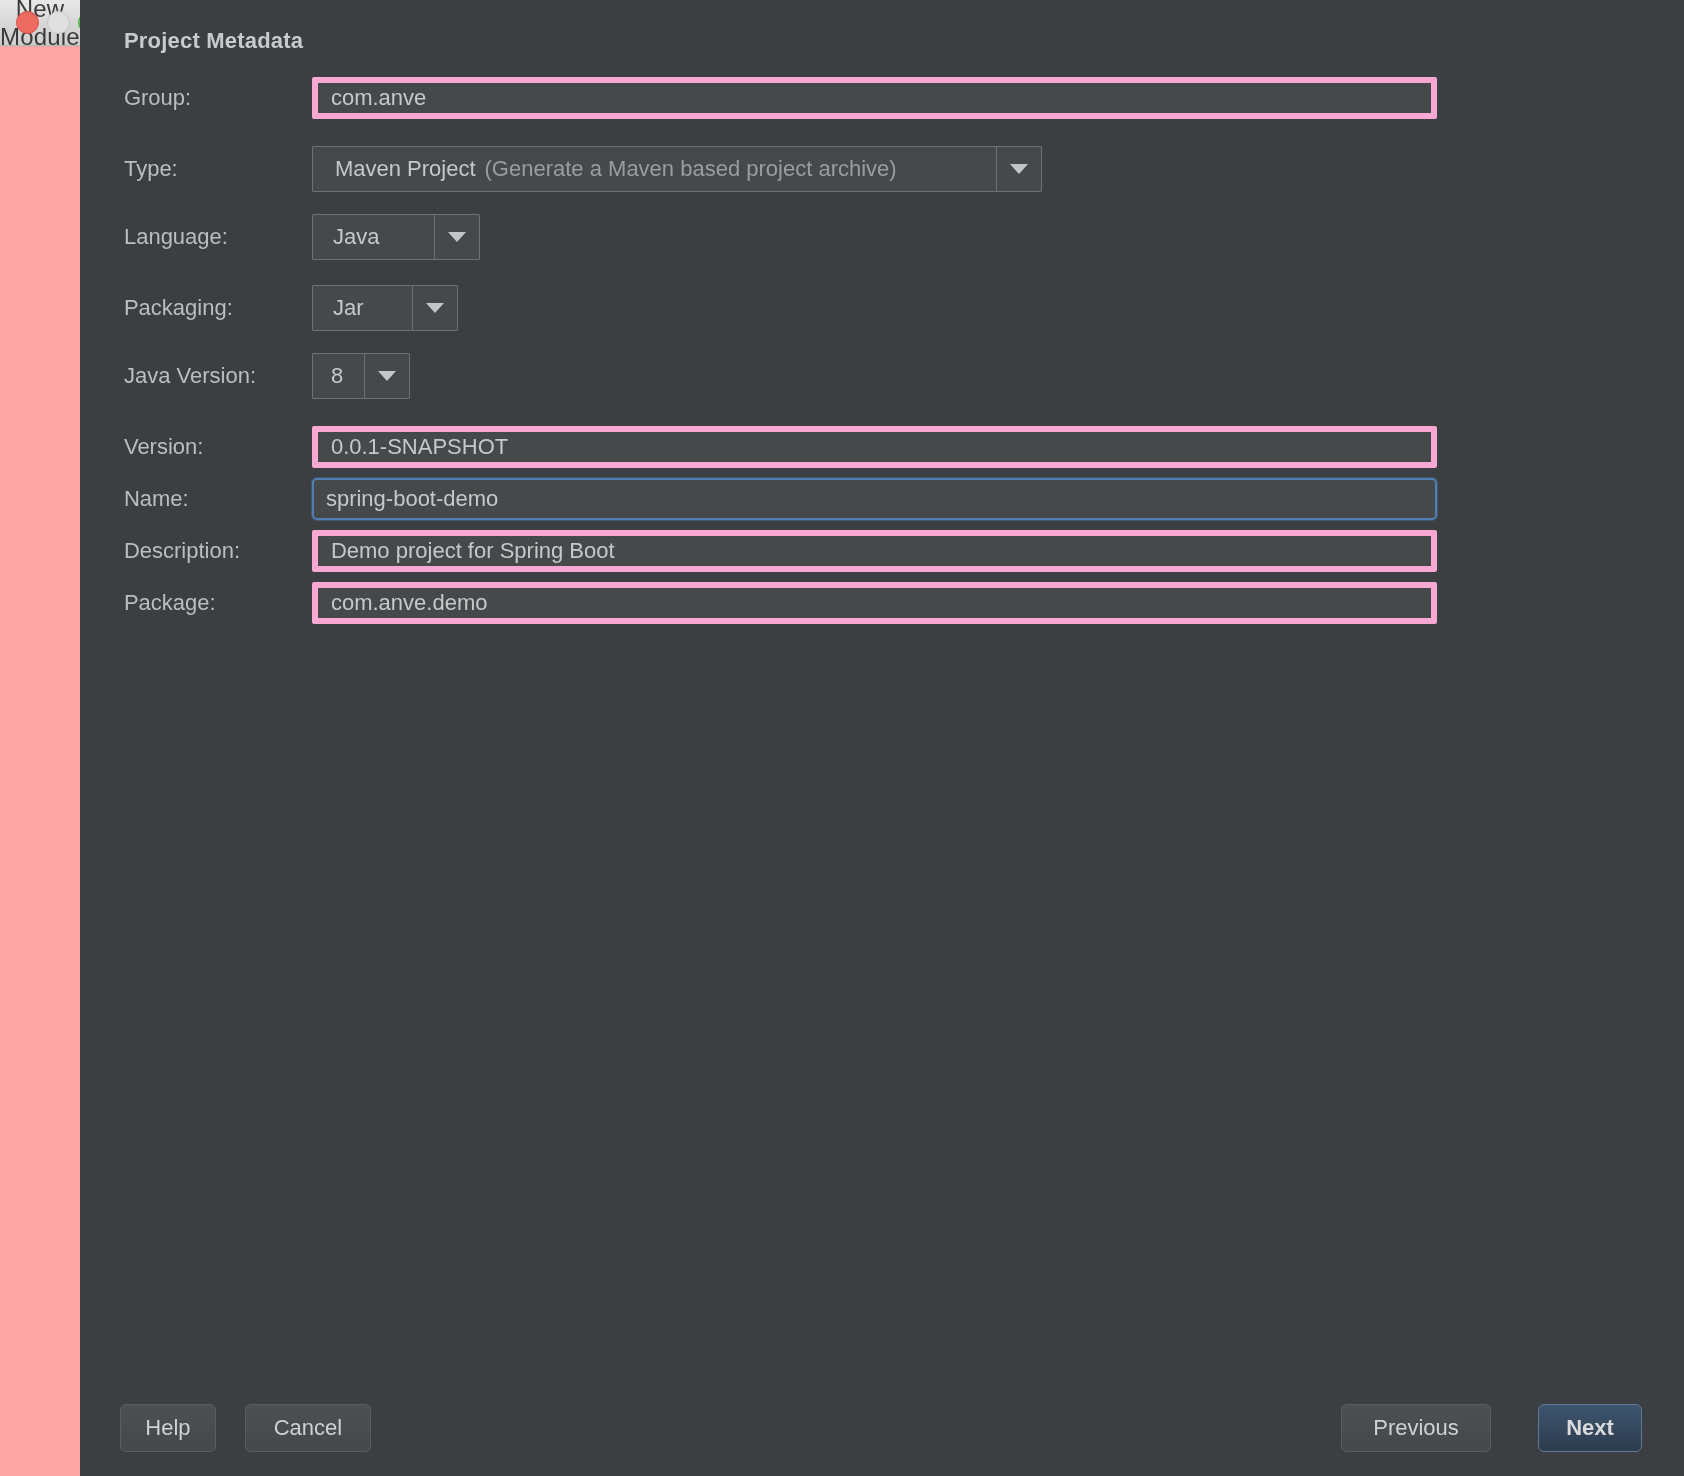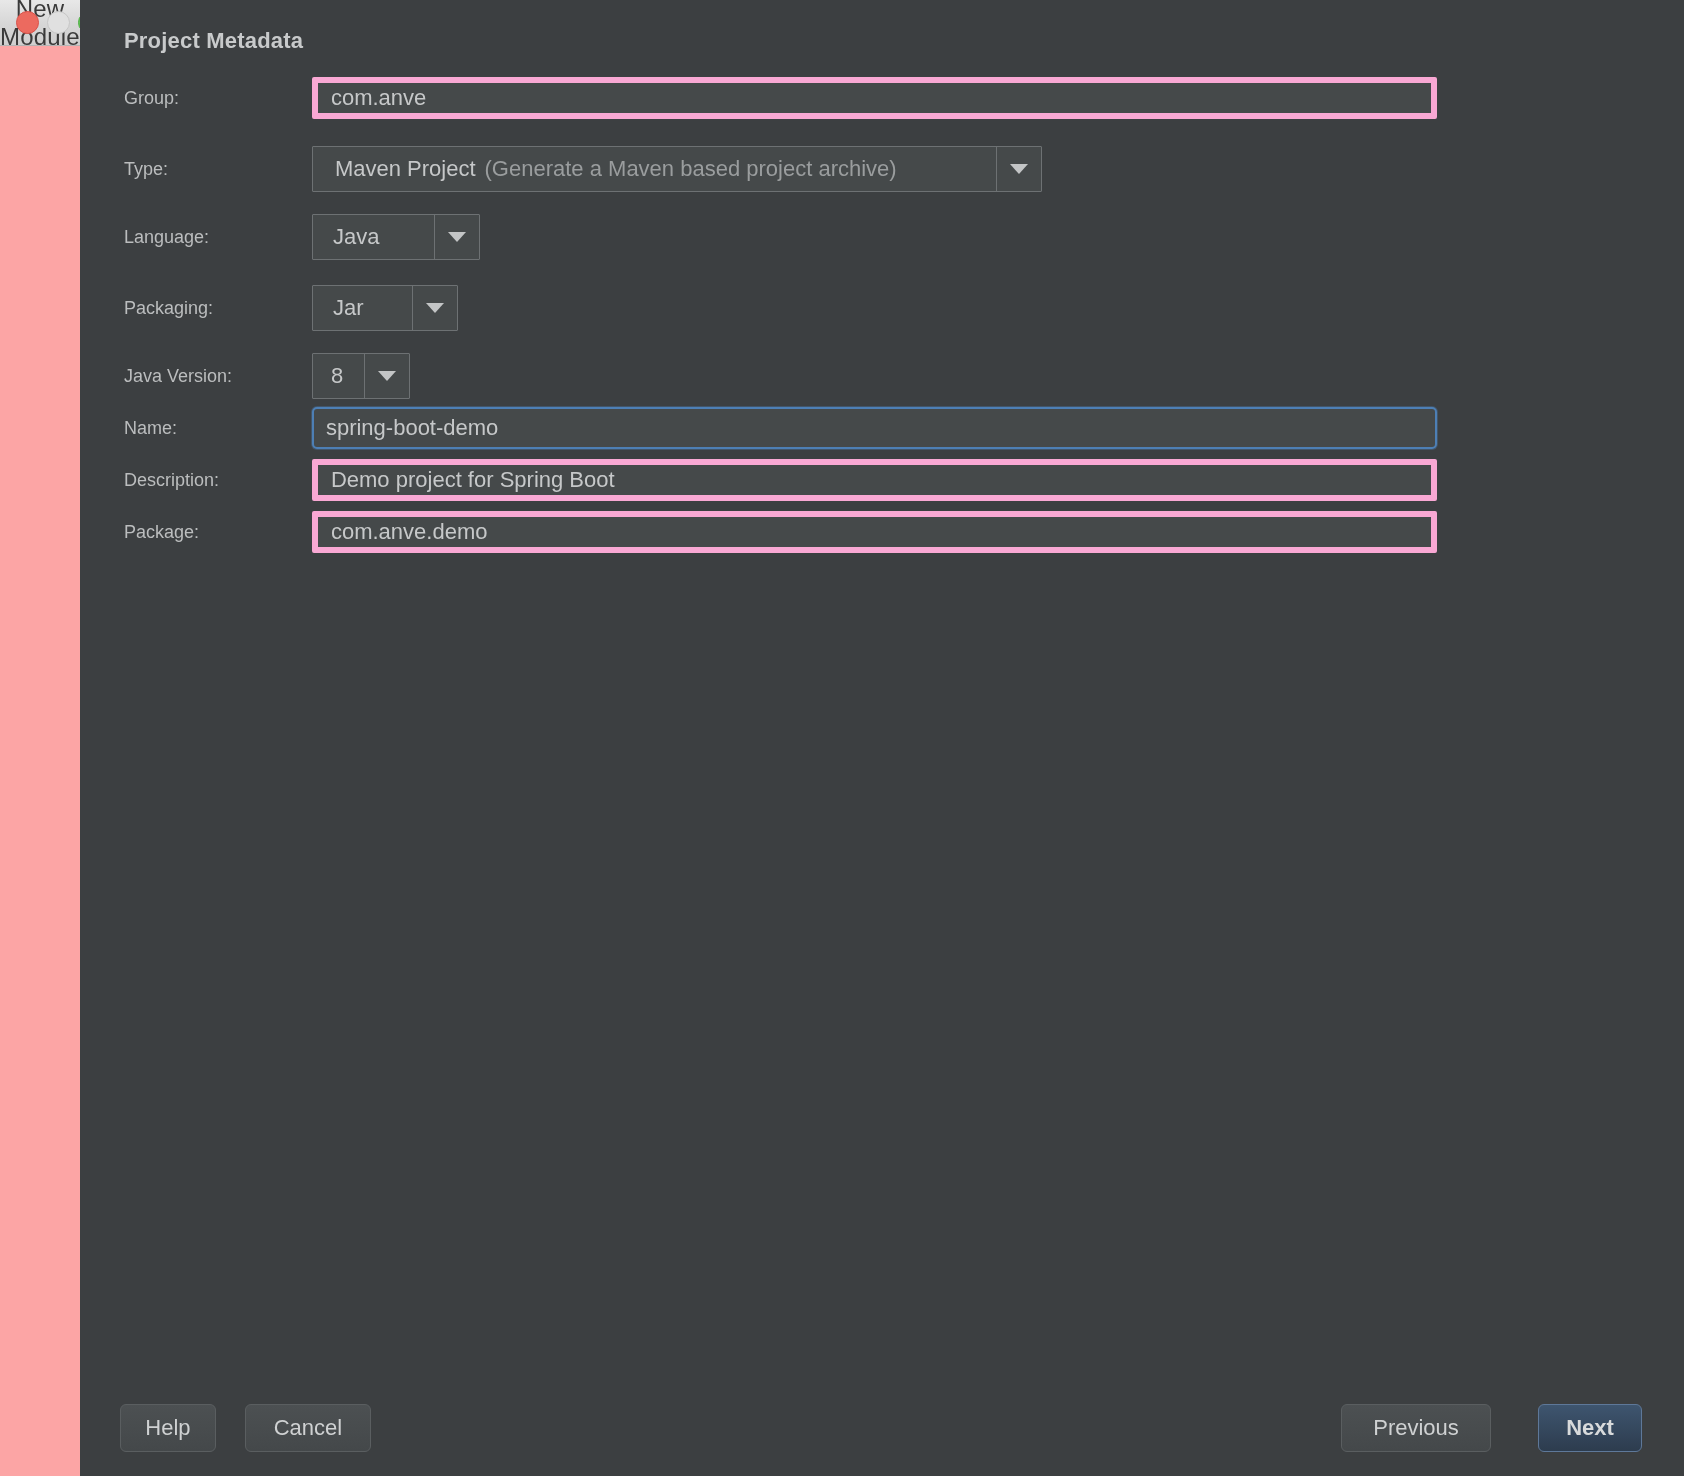--- a/index.html
+++ b/index.html
@@ -93,21 +93,21 @@
     height: 52px;
     display: flex;
     align-items: center;
   }
   .row.gap-top { margin-top: 19px; }
   .row.gap-top-sm { margin-top: 16px; }
 
   .field-label {
     position: absolute;
     left: 44px;
-    font-size: 18px;
+    font-size: 22px;
     color: #bbbdbe;
     white-space: nowrap;
     line-height: 52px;
   }
 
   
   .text-input {
     position: absolute;
     left: 232px;
     width: 1125px;
@@ -278,20 +278,24 @@
         <div class="combo combo-java">
           <div class="combo-value">8</div>
           <div class="combo-arrow">
             <svg width="18" height="12" viewBox="0 0 18 12" aria-hidden="true">
                 <polygon points="0,1 18,1 9,11" fill="#c3c5c6"></polygon>
               </svg>
           </div>
         </div>
       </div>
 
+      <div class="row gap-top">
+        <span class="field-label">Version:</span>
+        <input class="text-input" type="text" value="0.0.1-SNAPSHOT" style="">
+      </div>
 
       <div class="row">
         <span class="field-label">Name:</span>
         <input class="text-input focused" type="text" value="spring-boot-demo" style="">
       </div>
 
       <div class="row">
         <span class="field-label">Description:</span>
         <input class="text-input" type="text" value="Demo project for Spring Boot" style="">
       </div>

